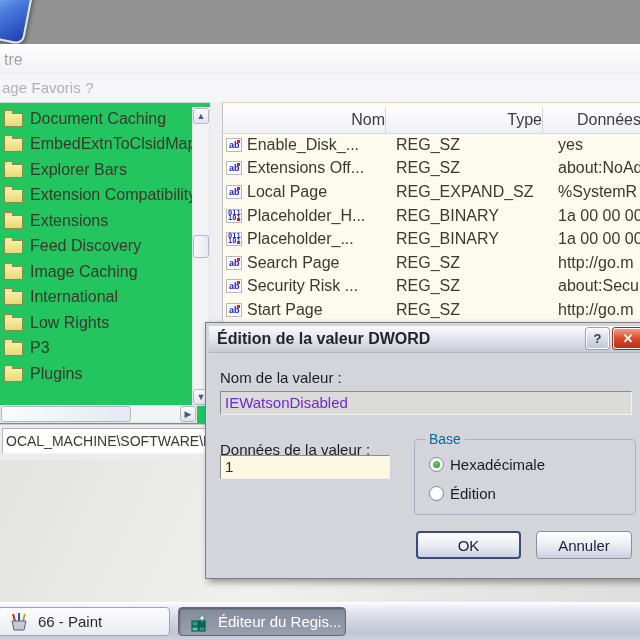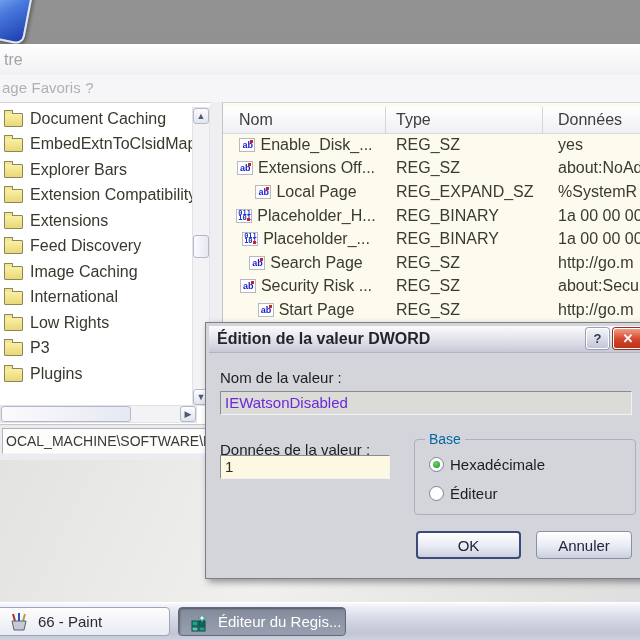--- a/index.html
+++ b/index.html
@@ -20,21 +20,21 @@
     background:linear-gradient(180deg,#fefefe,#f1f1f5);}
   .titlebar .txt{position:absolute;left:4px;top:0;line-height:30px;
     font-size:16px;color:#a2a2a8;}
   .menubar{position:absolute;left:0;top:30px;right:0;height:27px;
     background:#f6f6f8;border-bottom:1px solid #e2e2e6;}
   .menu-item{display:inline-block;line-height:26px;font-size:15px;color:#b0b0b6;margin-left:0;}
   .menu-item:first-child{margin-left:2px;}
 
   
   .tree-panel{position:absolute;left:0;top:57px;width:210px;height:322px;
-    background:#ffffff;border-top:1px solid #d4d4d8;}
+    background:#22c55e;border-top:1px solid #d4d4d8;}
   .tree-items{position:absolute;left:0;top:3px;right:18px;bottom:18px;overflow:hidden;}
   .tree-item{height:25.5px;display:flex;align-items:center;padding-left:4px;
     font-size:16px;color:#39382e;white-space:nowrap;overflow:hidden;}
   .folder{flex:0 0 17px;position:relative;width:17px;height:12px;margin-right:7px;margin-top:2px;
     background:linear-gradient(180deg,#faf0a4,#e9d878);border:1px solid #8d865c;border-radius:1px;}
   .folder::before{content:"";position:absolute;left:-1px;top:-4px;width:7px;height:3px;
     background:#f3e690;border:1px solid #8d865c;border-bottom:none;border-radius:1px 1px 0 0;}
   .folder.open{background:linear-gradient(170deg,#fdf7c2,#eadf8e);transform:skewX(-6deg);}
 
   
@@ -48,28 +48,28 @@
   .sb-thumb{position:absolute;border:1px solid #b4b8c8;border-radius:3px;
     background:linear-gradient(90deg,#fbfbfd,#e6e8f2);box-sizing:border-box;}
   .splitter{position:absolute;left:210px;top:57px;width:12px;height:322px;background:#efeff2;}
 
   
   .list-panel{position:absolute;left:222px;top:57px;width:418px;height:322px;
     background:#fcfbee;border-left:1px solid #c2c2c8;border-top:1px solid #d4d4d8;}
   .list-header{position:absolute;left:0;top:4px;right:0;height:26px;display:flex;
     background:linear-gradient(180deg,#fefefe,#eff0f4);border-bottom:1px solid #dadade;}
   .hcell{line-height:25px;font-size:16px;color:#3c3c42;border-right:1px solid #d4d4da;
-    box-sizing:border-box;overflow:hidden;white-space:nowrap;}
+    box-sizing:border-box;overflow:hidden;white-space:nowrap;text-align:right;}
   .hcell.c1{width:163px;padding-left:16px;}
   .hcell.c2{width:157px;padding-left:10px;}
   .hcell.c3{flex:1;padding-left:15px;border-right:none;}
   .list-rows{position:absolute;left:0;top:30px;right:0;bottom:0;overflow:hidden;}
   .lrow{height:23.6px;display:flex;align-items:center;font-size:16px;color:#3b3a2f;}
   .lcell{overflow:hidden;white-space:nowrap;box-sizing:border-box;}
-  .lcell.c1{width:163px;display:flex;align-items:center;justify-content:center;}
+  .lcell.c1{width:163px;display:flex;align-items:center;}
   .lcell.c2{width:157px;padding-left:10px;}
   .lcell.c3{flex:1;padding-left:15px;}
   .v-icon{flex:0 0 16px;position:relative;width:16px;height:14px;margin-left:3px;margin-right:5px;
     background:#ffffff;border:1px solid #b8b8c2;box-sizing:border-box;}
   .v-icon.string::before{content:"ab";position:absolute;left:2px;top:1px;
     font-size:9px;font-weight:bold;color:#1a1acc;font-family:"Liberation Sans",sans-serif;}
   .v-icon.string::after{content:"";position:absolute;right:1px;top:1px;width:3px;height:3px;background:#cc2222;}
   .v-icon.binary::before{content:"011\A 101";white-space:pre;position:absolute;left:1px;top:1px;
     font-size:7px;line-height:5px;font-weight:bold;color:#2233cc;font-family:"DejaVu Sans Mono",monospace;}
   .v-icon.binary::after{content:"";position:absolute;right:1px;bottom:1px;width:3px;height:3px;background:#cc2222;}
@@ -308,21 +308,21 @@
       <div class="dlg-label" style="left:11px;top:80px;margin-top:8px;">Données de la valeur :</div>
       <div class="field editable">1</div>
       <div class="groupbox">
         <span class="gb-label">Base</span>
         <div class="radio-row r1">
           <span class="radio checked"></span>
           <span>Hexadécimale</span>
         </div>
         <div class="radio-row r2">
           <span class="radio"></span>
-          <span>Éditeur</span>
+          <span>Édition</span>
         </div>
       </div>
       <div class="dlg-btn btn-ok">OK</div>
       <div class="dlg-btn btn-cancel">Annuler</div>
     </div>
   </div>
 
   <div class="taskbar">
     <div class="task-btn task-paint">
       <svg class="task-icon" width="20" height="20" viewBox="0 0 20 20">

